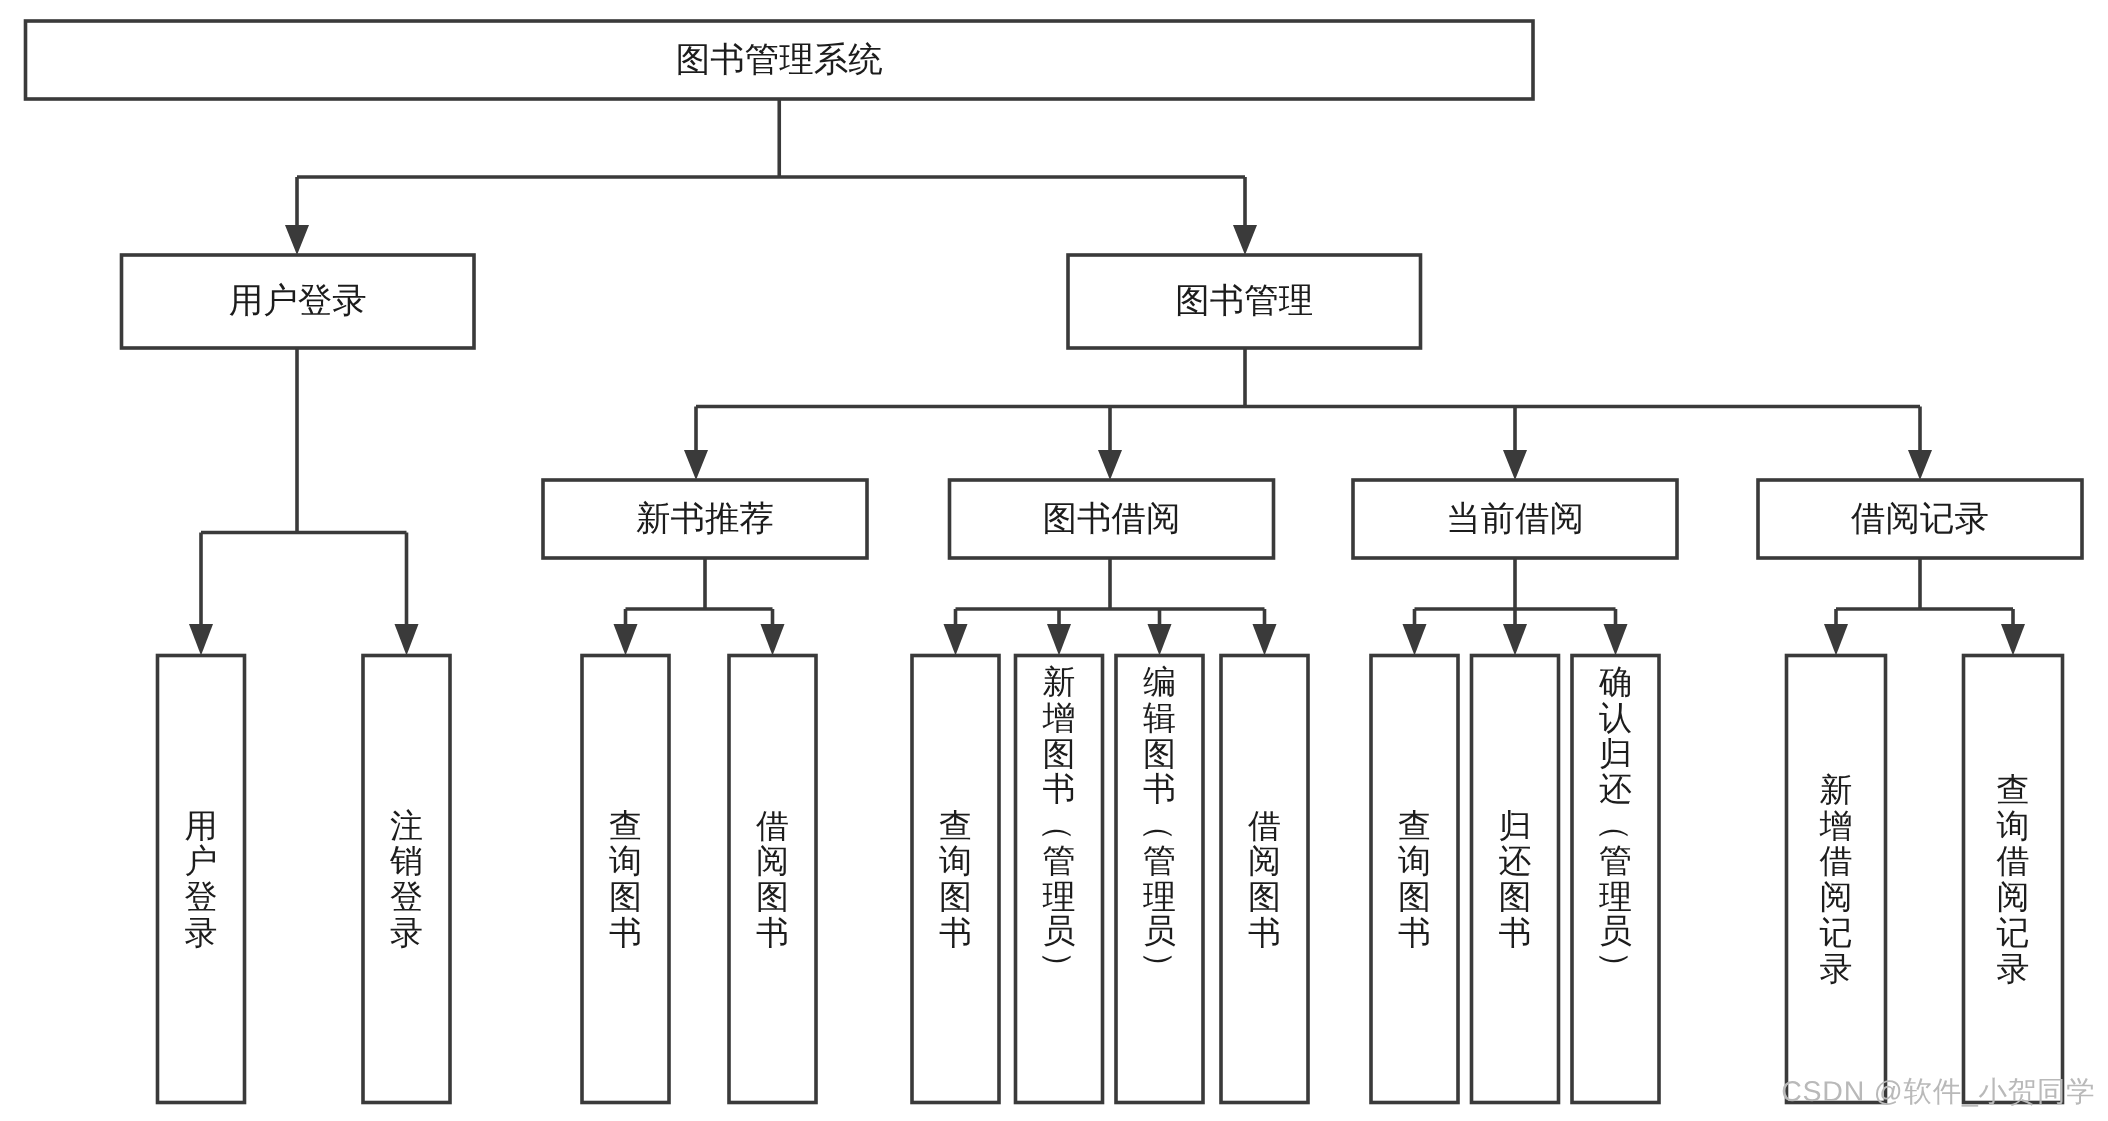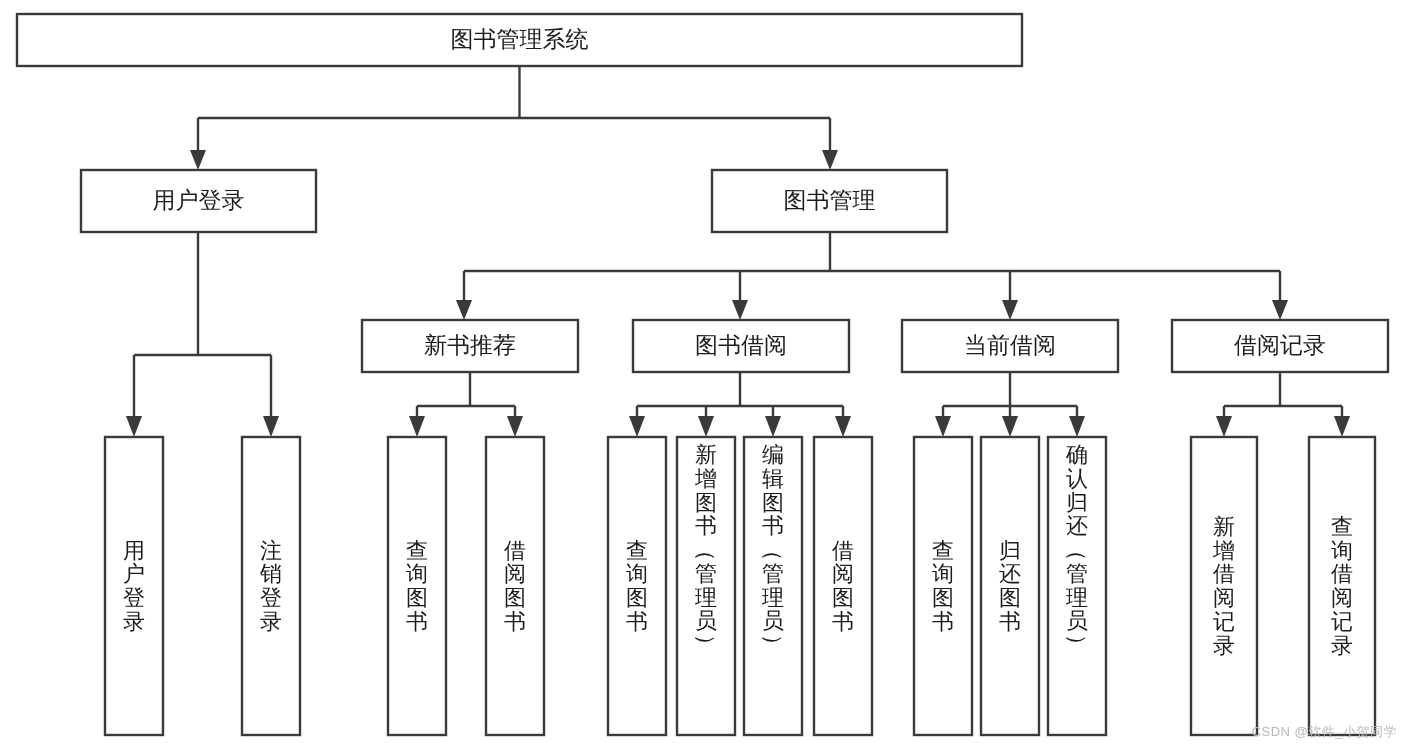--- a/index.html
+++ b/index.html
@@ -46,21 +46,21 @@
   }
   .arrow-head {
     fill: #3a3a3a;
     stroke: none;
   }
   .watermark {
     position: absolute;
     right: 8px;
     bottom: 6px;
     font-family: "Liberation Sans", "DejaVu Sans", sans-serif;
-    font-size: 13px;
+    font-size: 19px;
     color: #b9b9b9;
     letter-spacing: 0.5px;
     white-space: nowrap;
     pointer-events: none;
   }
   .vtext-wrap {
     position: absolute;
     display: flex;
     flex-direction: column;
     align-items: center;

